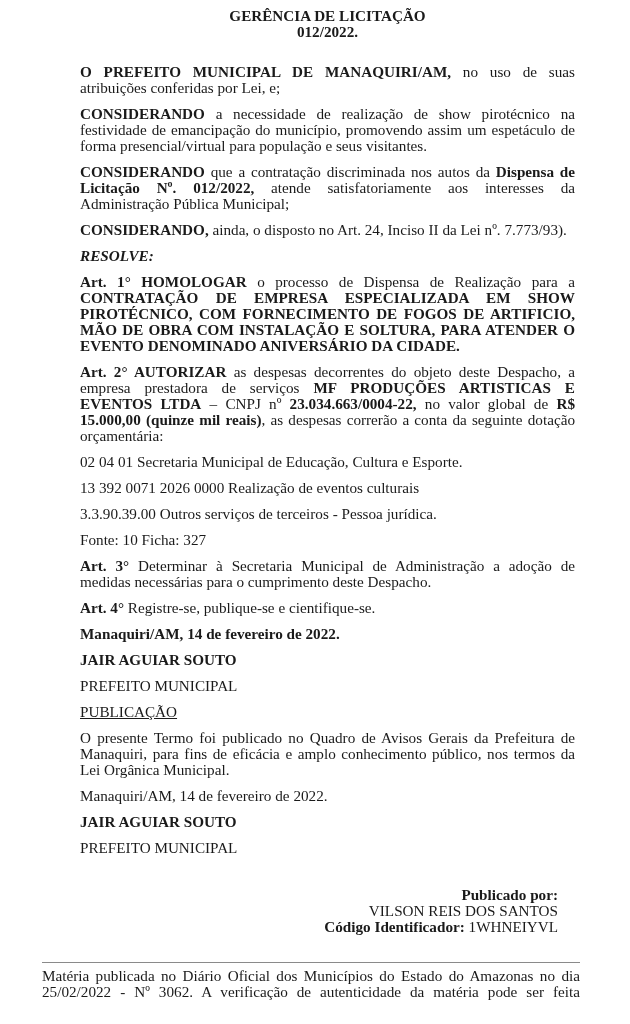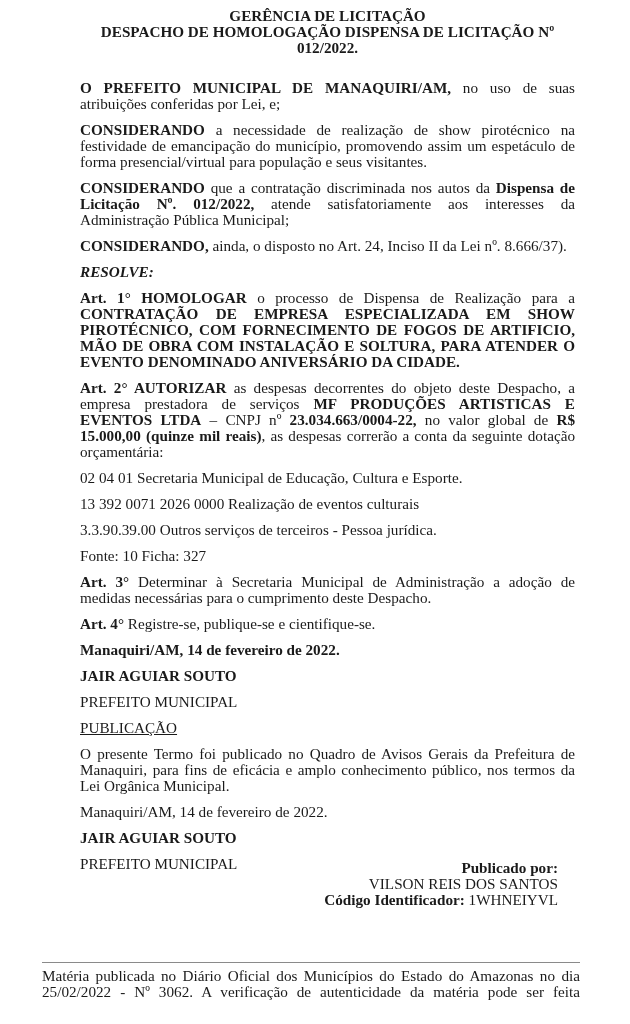--- a/index.html
+++ b/index.html
@@ -7,42 +7,41 @@
     width: 630px; height: 1024px; overflow: hidden; position: relative;
     font-family: "Liberation Serif", "DejaVu Serif", serif;
     color: #1a1a1a;
   }
   .doc { position: absolute; left: 80px; top: 8px; width: 495px; font-size: 15.2px; line-height: 16px; }
   .hdr { text-align: center; font-weight: bold; font-size: 15.2px; line-height: 16px; margin: 0 0 24px 0; }
   .p { margin: 0 0 10px 0; text-align: justify; text-align-last: left; }
   .p b, .b { font-weight: bold; }
   .it { font-style: italic; font-weight: bold; }
   .u { text-decoration: underline; }
-  .pub { position: absolute; right: 72px; top: 860px; text-align: right; font-size: 15.2px; line-height: 16px; }
+  .pub { position: absolute; right: 72px; top: 887px; text-align: right; font-size: 15.2px; line-height: 16px; }
   .rule { position: absolute; left: 42px; width: 538px; top: 962px; height: 0; border-top: 1px solid #8a8a8a; }
   .foot { position: absolute; left: 42px; width: 538px; top: 968px; font-size: 15.2px; line-height: 16px; text-align: justify; text-align-last: justify; }
   .foot span.line { display: block; text-align: justify; text-align-last: justify; font-family: Liberation Serif, serif; }
 </style>
 </head>
 <body>
 
 <div class="doc">
   <div class="hdr">
     <div>GERÊNCIA DE LICITAÇÃO</div>
-    <div>DESPACHO DE HOMOLOGAÇÃO DISPENSA DE LICITAÇÃO Nº</div>
     <div>012/2022.</div>
   </div>
 
   <p class="p"><b>O PREFEITO MUNICIPAL DE MANAQUIRI/AM,</b><span> no uso de suas atribuições conferidas por Lei, e;</span></p>
 
   <p class="p"><b>CONSIDERANDO</b><span> a necessidade de realização de show pirotécnico na festividade de emancipação do município, promovendo assim um espetáculo de forma presencial/virtual para população e seus visitantes.</span></p>
 
   <p class="p"><b>CONSIDERANDO</b><span> que a contratação discriminada nos autos da </span><b>Dispensa de Licitação Nº. 012/2022,</b><span> atende satisfatoriamente aos interesses da Administração Pública Municipal;</span></p>
 
-  <p class="p"><b>CONSIDERANDO,</b><span> ainda, o disposto no Art. 24, Inciso II da Lei nº. 8.666/37).</span></p>
+  <p class="p"><b>CONSIDERANDO,</b><span> ainda, o disposto no Art. 24, Inciso II da Lei nº. 7.773/93).</span></p>
 
   <p class="p it">RESOLVE:</p>
 
   <p class="p"><b>Art. 1° HOMOLOGAR</b><span> o processo de Dispensa de Realização para a </span><b>CONTRATAÇÃO DE EMPRESA ESPECIALIZADA EM SHOW PIROTÉCNICO, COM FORNECIMENTO DE FOGOS DE ARTIFICIO, MÃO DE OBRA COM INSTALAÇÃO E SOLTURA, PARA ATENDER O EVENTO DENOMINADO ANIVERSÁRIO DA CIDADE.</b></p>
 
   <p class="p"><b>Art. 2° AUTORIZAR</b><span> as despesas decorrentes do objeto deste Despacho, a empresa prestadora de serviços </span><b>MF PRODUÇÕES ARTISTICAS E EVENTOS LTDA</b><span> – CNPJ nº </span><b>23.034.663/0004-22,</b><span> no valor global de </span><b>R$ 15.000,00 (quinze mil reais)</b><span>, as despesas correrão a conta da seguinte dotação orçamentária:</span></p>
 
   <p class="p">02 04 01 Secretaria Municipal de Educação, Cultura e Esporte.</p>
   <p class="p">13 392 0071 2026 0000 Realização de eventos culturais</p>
   <p class="p">3.3.90.39.00 Outros serviços de terceiros - Pessoa jurídica.</p>

